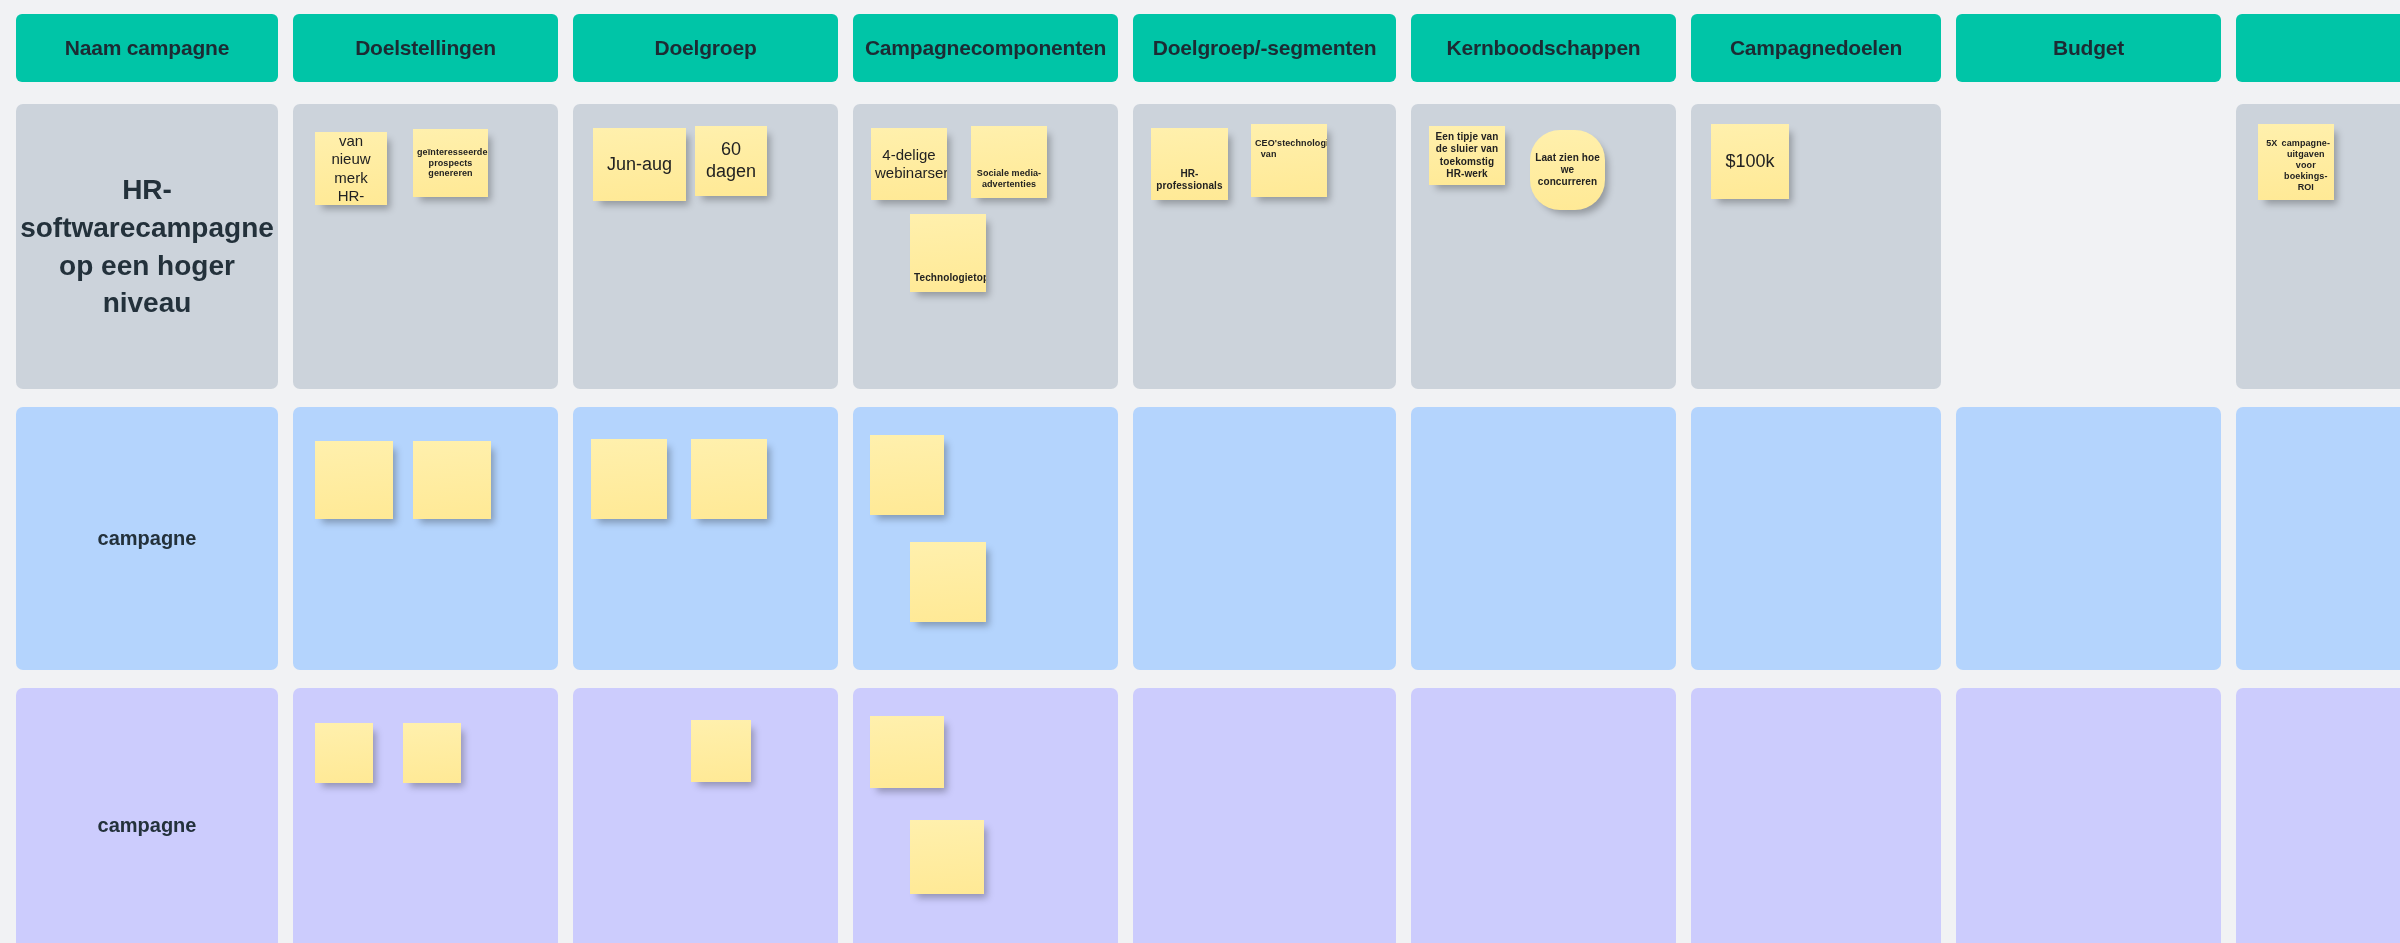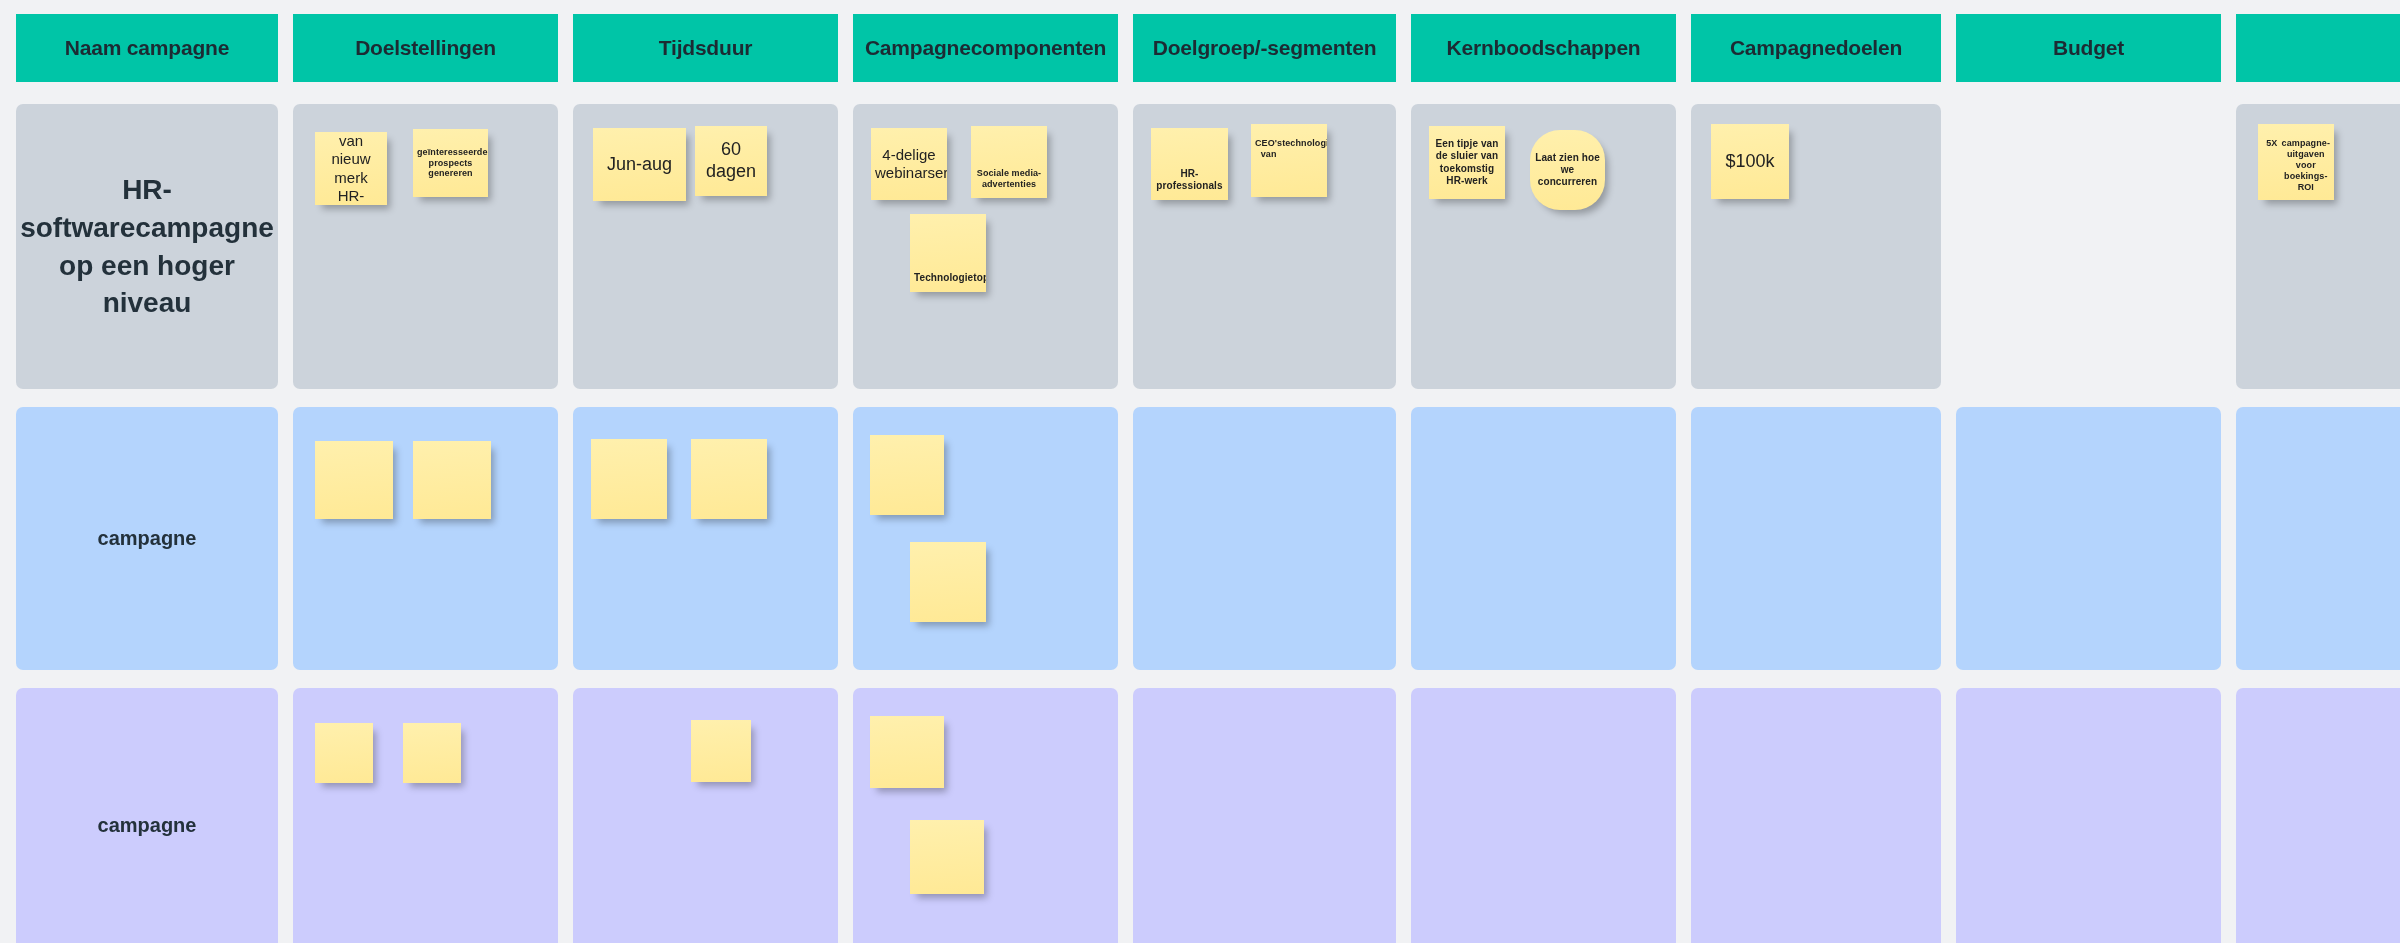--- a/index.html
+++ b/index.html
@@ -22,21 +22,21 @@
     grid-template-columns:
       262px 265px 265px 265px 263px 265px 250px 265px 265px 265px;
     gap:15px;
     margin-bottom:18px;
   }
 
   
   .header-row{margin-bottom:22px;}
   .header-cell{
     background:#00c5a7;
-    border-radius:0;
+    border-radius:6px;
     height:68px;
     display:flex;align-items:center;justify-content:center;
     text-align:center;
     color:#1c2b33;
     font-size:21px;
     font-weight:bold;
     letter-spacing:-0.2px;
     padding:0 8px;
     box-sizing:border-box;
   }
@@ -100,21 +100,21 @@
 <div class="board">
 
   <div class="grid-row header-row">
     <div class="header-cell">
         <span>Naam campagne</span>
       </div>
     <div class="header-cell">
         <span>Doelstellingen</span>
       </div>
     <div class="header-cell">
-        <span>Tijdsduur</span>
+        <span>Doelgroep</span>
       </div>
     <div class="header-cell">
         <span>Campagnecomponenten</span>
       </div>
     <div class="header-cell">
         <span>Doelgroep/-segmenten</span>
       </div>
     <div class="header-cell">
         <span>Kernboodschappen</span>
       </div>
@@ -167,21 +167,21 @@
       <div class="note low" style="left:18px;top:24px;width:77px;height:72px;">
         <span class="f-sm">HR-professionals</span>
       </div>
       <div class="note split" style="left:118px;top:20px;width:76px;height:73px;">
         <span class="f-xs">CEO's van</span>
         <span class="f-xs">technologiebedrijven</span>
       </div>
     </div>
 
     <div class="cell">
-      <div class="note mid" style="left:18px;top:22px;width:76px;height:73px;">
+      <div class="note mid" style="left:18px;top:22px;width:76px;height:59px;">
         <span class="f-sm">Een tipje van de sluier van toekomstig HR-werk</span>
       </div>
       <div class="note mid" style="left:119px;top:26px;width:75px;height:80px;border-radius:30px;">
         <span class="f-sm">Laat zien hoe we concurreren</span>
       </div>
     </div>
 
 
     <div class="cell">
       <div class="note mid" style="left:20px;top:20px;width:78px;height:75px;">

